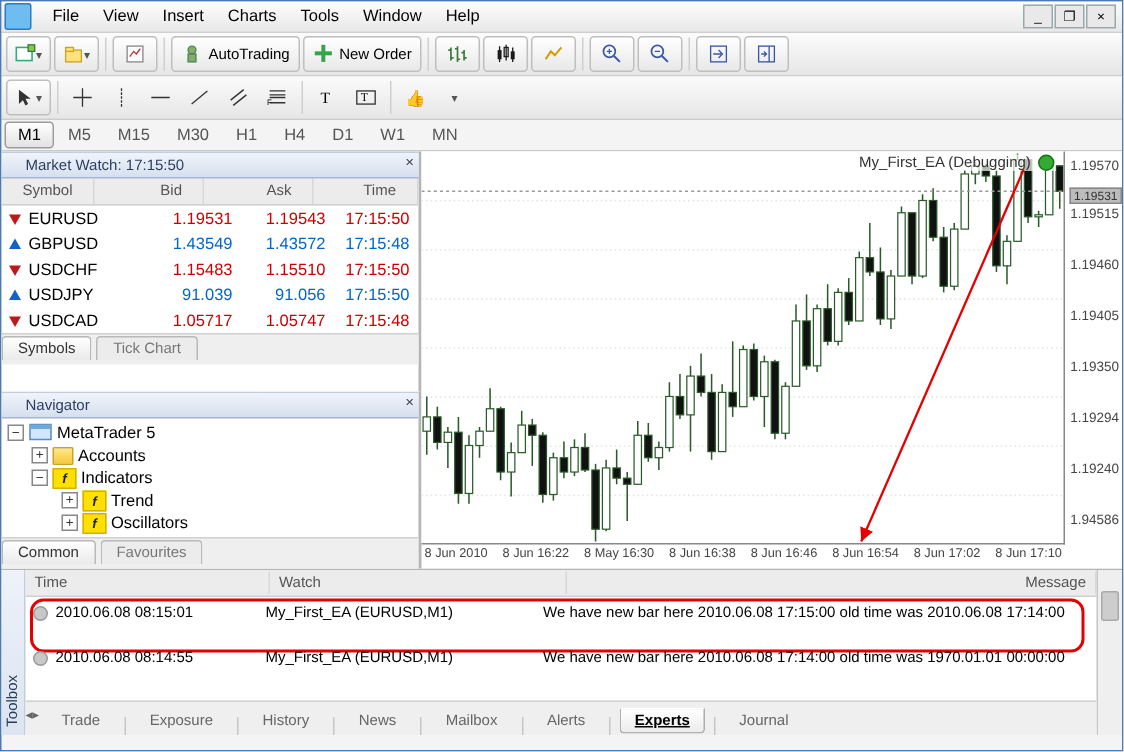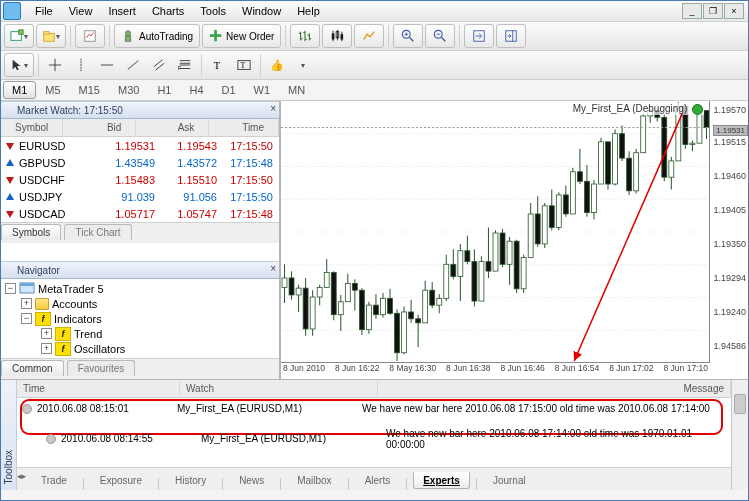--- a/index.html
+++ b/index.html
@@ -564,21 +564,21 @@
         <div class="lh-msg">Message</div>
       </div>
       <div class="log-body" id="log-body">
         <div class="hilite" style="left:3px;top:1px;right:8px;height:32px"></div>
       <div class="log-row" style="position: relative; top: 3px;">
             <span class="dot"></span>
             <span class="lc-time">2010.06.08 08:15:01</span>
             <span class="lc-src">My_First_EA (EURUSD,M1)</span>
             <span class="lc-msg">We have new bar here  2010.06.08 17:15:00  old time was  2010.06.08 17:14:00</span>
           </div>
-          <div class="log-row" style="position: relative; top: 18px; padding-left: 24px;">
+          <div class="log-row" style="position: relative; top: 18px;">
             <span class="dot"></span>
             <span class="lc-time">2010.06.08 08:14:55</span>
             <span class="lc-src">My_First_EA (EURUSD,M1)</span>
             <span class="lc-msg">We have new bar here  2010.06.08 17:14:00  old time was  1970.01.01 00:00:00</span>
           </div>
         </div>
       <div class="btabs" id="btabs">
         <span class="arrowpair">◂▸</span>
       <div class="btab">Trade</div>
           <div class="vsep"></div>

